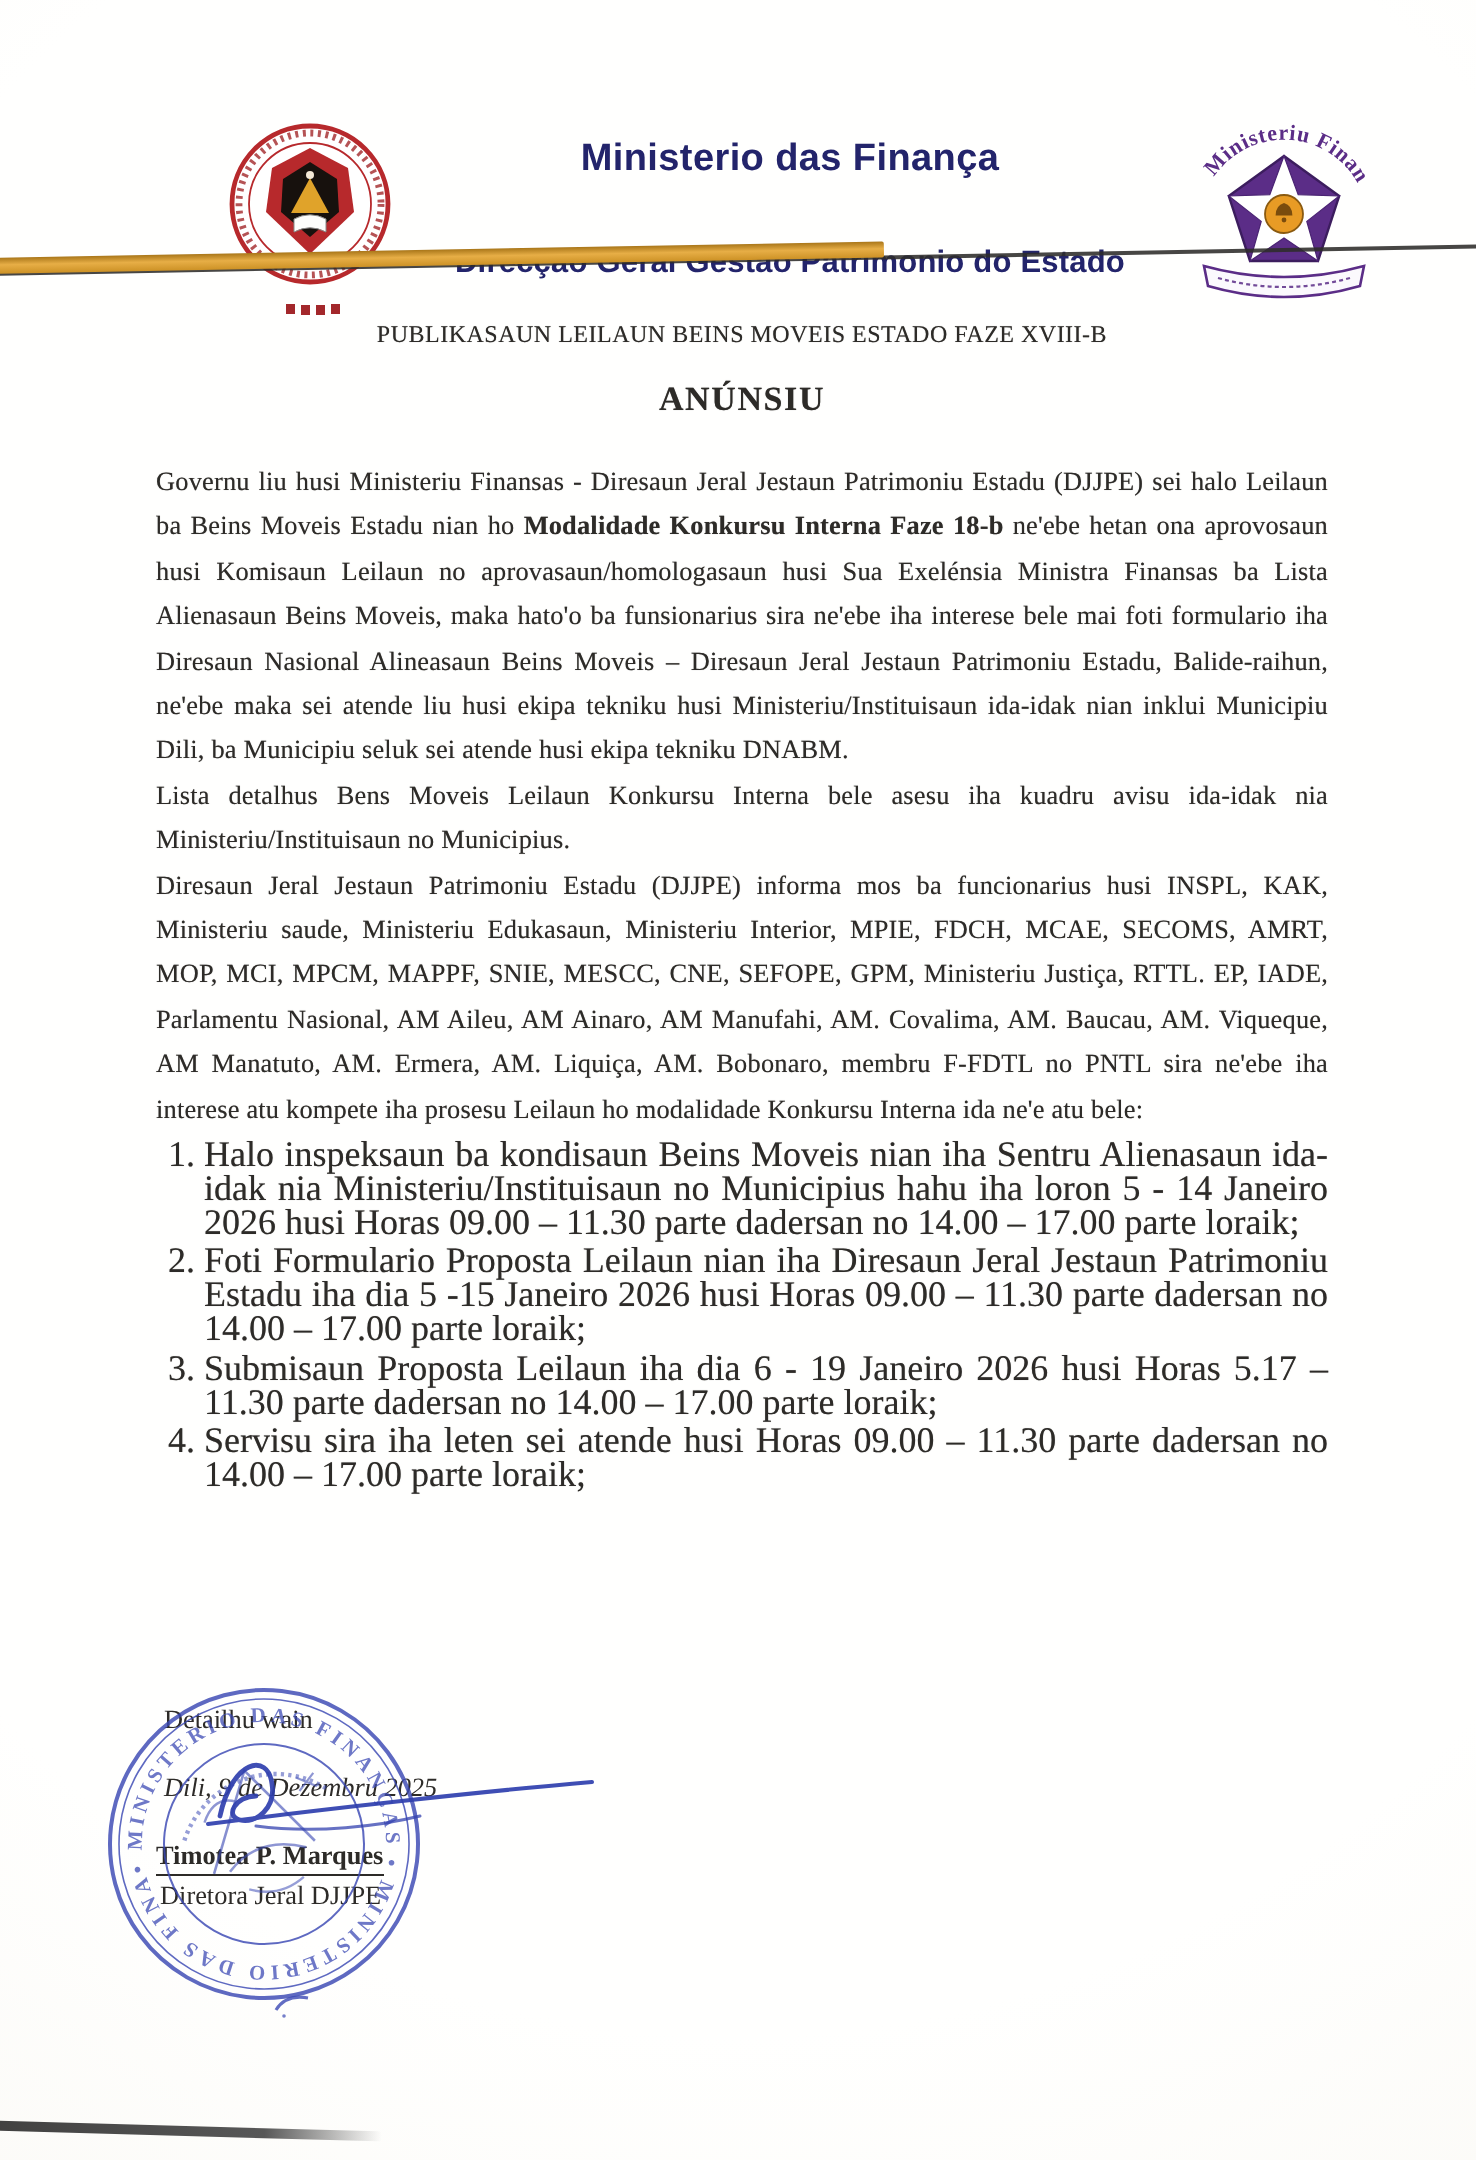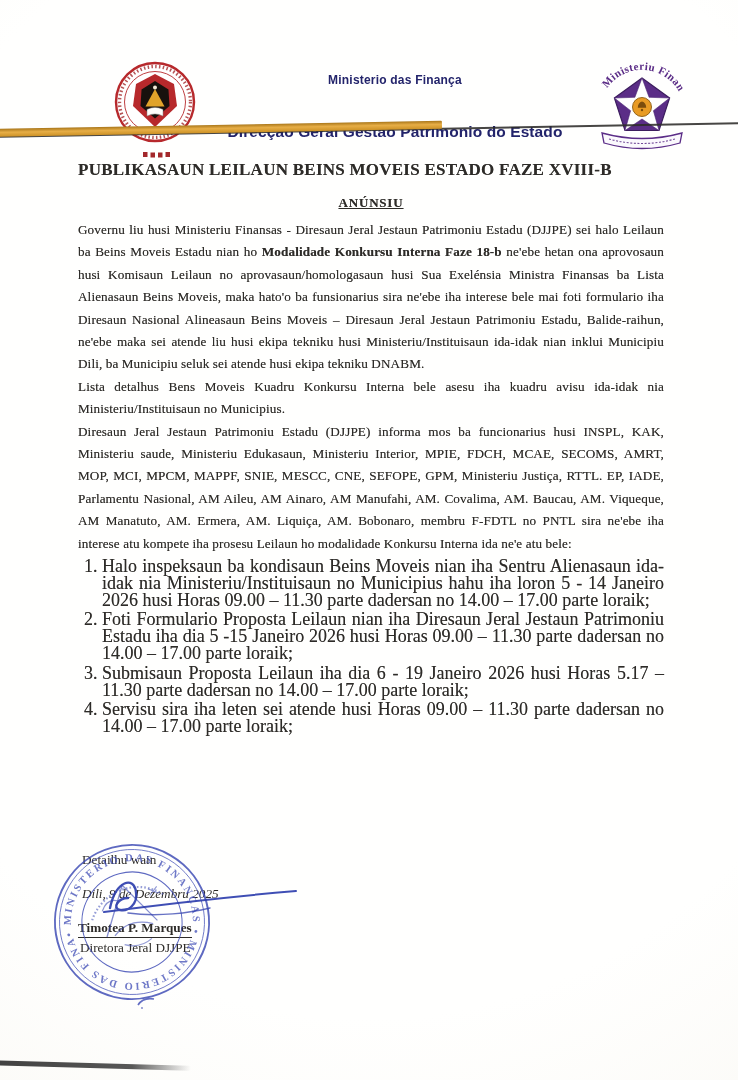--- a/index.html
+++ b/index.html
@@ -5,35 +5,35 @@
   html,body{margin:0;padding:0;background:#e8e8e6;}
   .page{
     position:relative; width:738px; height:1080px; margin:0 auto; overflow:hidden;
     background:
       radial-gradient(130% 95% at 50% 42%, #fffffe 55%, #f7f5ef 100%);
     font-family:"Liberation Serif", serif; color:#2d2b28;
   }
   
   .head-text{position:absolute; left:190px; top:70px; width:410px; text-align:center;
     font-family:"Liberation Sans", sans-serif; font-weight:bold; color:#23246b;}
-  .head-line1{font-size:12px; line-height:20px; letter-spacing:.2px;}
+  .head-line1{font-size:19px; line-height:20px; letter-spacing:.2px;}
   .head-line2{font-size:15.5px; line-height:20px; letter-spacing:.1px;margin-top:32px;}
   .logo-left{position:absolute; left:114px; top:54px;}
   .logo-right{position:absolute; left:594px; top:46px;}
   .rule{position:absolute; left:-6px; top:120px; width:756px; height:16px;
     transform:rotate(-1.05deg);}
   .rule-black{position:absolute; left:0; right:0; top:9px; height:2px; background:#2e2c2a; opacity:.88;}
   .rule-gold{position:absolute; left:0; top:2px; width:448px; height:8px; border-radius:1px;
     background:linear-gradient(to bottom,#a97619,#e7ae46 45%,#cd9226);}
   
   #doc-flow{position:absolute; left:78px; top:160px; width:586px;
     text-shadow:0 0 .35px rgba(45,43,40,.55);}
-  .doc-title{margin:0 0 15px; font-weight:bold; font-size:17px; letter-spacing:.25px;}
-  .doc-subtitle{margin:0 0 8px; text-align:center; font-weight:bold; font-size:13px;
-    letter-spacing:.8px; text-decoration:underline;}
+  .doc-title{margin:0 0 15px; text-align:center; font-weight:normal; font-size:12px; letter-spacing:.25px;}
+  .doc-subtitle{margin:0 0 20px; text-align:center; font-weight:bold; font-size:17px;
+    letter-spacing:.8px; }
   .para{margin:0; text-align:justify; font-size:13.2px; line-height:22.4px; letter-spacing:.1px;}
   .para.space{line-height:23.5px; margin-top:5px;}
   .bold{font-weight:bold;}
   .num-list{margin:3px 0 0; padding-left:24px; font-size:18px; line-height:16.8px;}
   .num-list li{margin-bottom:3px; text-align:justify;}
   
   .sig-block{position:absolute; left:48px; top:836px; width:330px; height:210px; font-size:13.2px;}
   .sig-thanks{position:absolute; left:34px; top:16px;}
   .sig-date{position:absolute; left:34px; top:50px;font-style:italic;}
   .sig-name{position:absolute; left:30px; top:84px; font-weight:bold;
@@ -90,21 +90,21 @@
 
   <div class="rule">
     <div class="rule-black"></div>
     <div class="rule-gold"></div>
   </div>
 
   <div id="doc-flow">
     <p class="doc-title">PUBLIKASAUN  LEILAUN BEINS MOVEIS ESTADO FAZE XVIII-B</p>
     <p class="doc-subtitle">ANÚNSIU</p>
   <p class="para"><span>Governu liu husi Ministeriu Finansas - Diresaun Jeral  Jestaun  Patrimoniu  Estadu (DJJPE) sei halo Leilaun ba Beins Moveis Estadu nian ho </span><span class="bold">Modalidade Konkursu Interna Faze 18-b</span><span>  ne'ebe hetan  ona aprovosaun husi Komisaun  Leilaun no aprovasaun/homologasaun husi  Sua Exelénsia Ministra Finansas ba Lista Alienasaun Beins Moveis, maka hato'o ba funsionarius sira ne'ebe iha interese bele mai foti formulario iha Diresaun Nasional Alineasaun Beins Moveis – Diresaun Jeral Jestaun Patrimoniu Estadu,  Balide-raihun, ne'ebe maka sei atende liu husi ekipa tekniku husi Ministeriu/Instituisaun ida-idak nian inklui Municipiu Dili, ba Municipiu seluk sei atende husi ekipa tekniku DNABM.</span></p>
-      <p class="para"><span>Lista  detalhus  Bens  Moveis  Kuadru  Konkursu  Interna  bele  asesu  iha  kuadru  avisu  ida-idak  nia Ministeriu/Instituisaun no Municipius.</span></p>
+      <p class="para"><span>Lista  detalhus  Bens  Moveis  Leilaun  Konkursu  Interna  bele  asesu  iha  kuadru  avisu  ida-idak  nia Ministeriu/Instituisaun no Municipius.</span></p>
       <p class="para"><span>Diresaun Jeral  Jestaun  Patrimoniu  Estadu (DJJPE) informa mos ba funcionarius husi INSPL, KAK, Ministeriu saude, Ministeriu Edukasaun, Ministeriu Interior, MPIE, FDCH, MCAE, SECOMS, AMRT, MOP, MCI, MPCM, MAPPF, SNIE, MESCC, CNE, SEFOPE, GPM, Ministeriu Justiça, RTTL. EP, IADE, Parlamentu Nasional, AM Aileu, AM Ainaro, AM Manufahi, AM. Covalima, AM. Baucau, AM. Viqueque, AM Manatuto, AM. Ermera, AM. Liquiça, AM. Bobonaro,  membru F-FDTL no PNTL sira ne'ebe iha interese atu kompete iha prosesu Leilaun ho modalidade Konkursu Interna ida ne'e atu bele:</span></p>
       <ol class="num-list">
         <li>Halo inspeksaun ba kondisaun Beins Moveis nian iha Sentru Alienasaun ida-idak nia Ministeriu/Instituisaun no Municipius hahu iha loron 5 - 14  Janeiro 2026  husi Horas 09.00 – 11.30 parte dadersan no 14.00 – 17.00 parte loraik;</li>
         <li>Foti Formulario Proposta Leilaun nian iha Diresaun Jeral Jestaun Patrimoniu Estadu iha dia 5 -15 Janeiro 2026 husi Horas 09.00 – 11.30 parte dadersan no 14.00 – 17.00 parte loraik;</li>
         <li>Submisaun Proposta Leilaun iha dia 6 - 19  Janeiro 2026  husi Horas 5.17 – 11.30 parte dadersan no 14.00 – 17.00 parte loraik;</li>
         <li>Servisu sira iha leten  sei atende husi Horas 09.00 – 11.30 parte dadersan no 14.00 – 17.00 parte loraik;</li>
       </ol>
     </div>
 
   <div class="sig-block">

